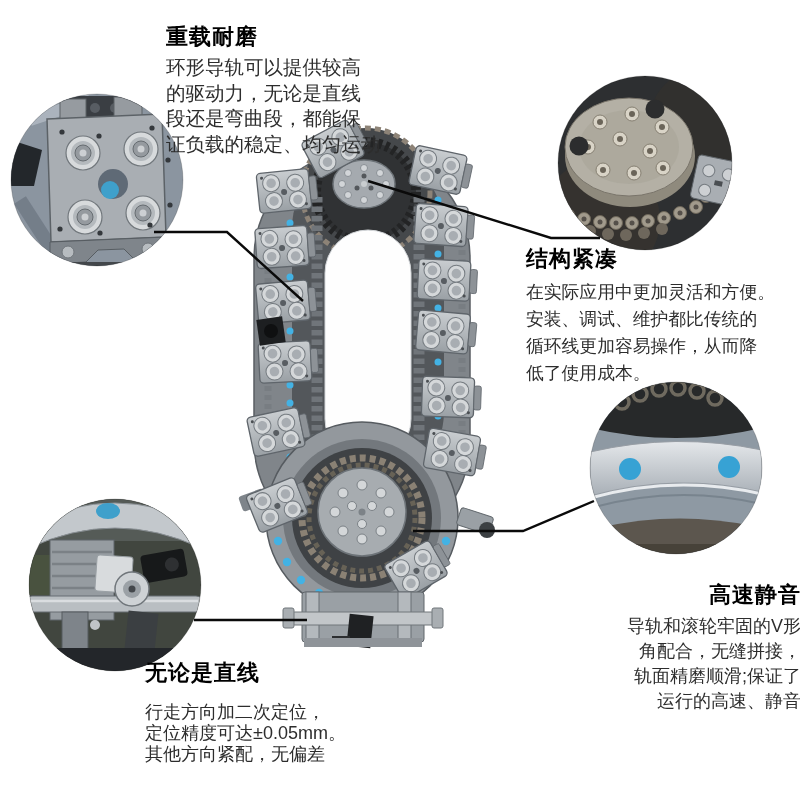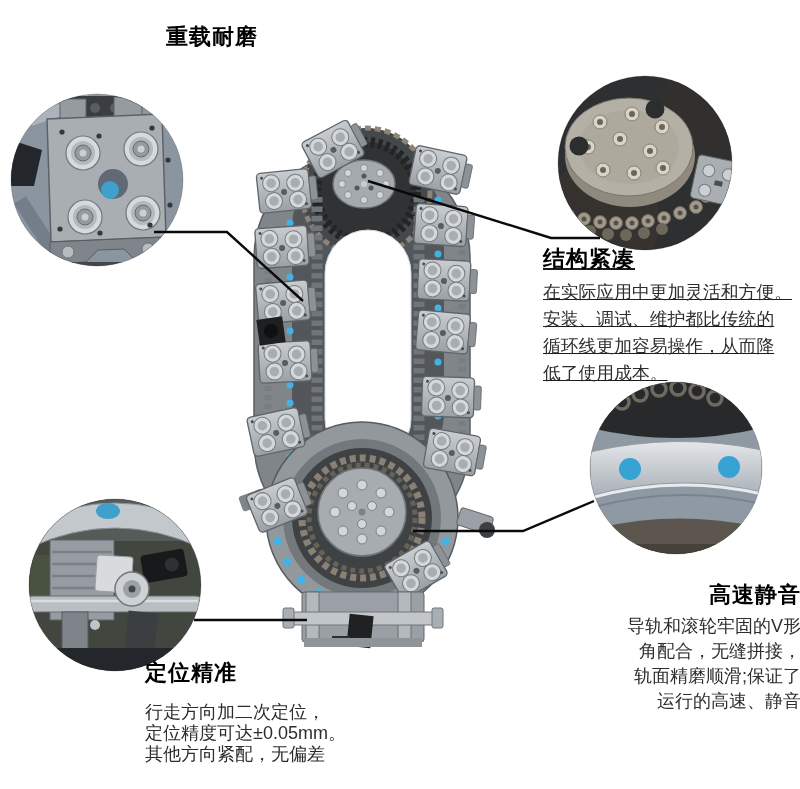--- a/index.html
+++ b/index.html
@@ -7,21 +7,21 @@
     width:800px;height:789px;background:#ffffff;overflow:hidden;
     font-family:"Liberation Sans","DejaVu Sans",sans-serif;
   }
   .canvas{position:relative;width:637px;height:789px;background:#ffffff;}
   .canvas > svg{position:absolute;left:0;top:0;}
   .feature{position:absolute;color:#1c1c1c;}
   .feature h3{margin:0;font-size:22px;font-weight:700;color:#000;letter-spacing:1px;line-height:1.2;}
   .feature p{margin:0;white-space:pre-line;color:#2d2d2d;}
   .f1{left:166px;top:24px;width:250px;}
   .f1 p{margin-top:5px;font-size:19.5px;line-height:25.5px;}
-  .f2{left:543px;top:246px;width:256px;text-decoration:underline;}
+  .f2{left:526px;top:246px;width:256px;}
   .f2 p{margin-top:7px;font-size:17.8px;line-height:27px;}
   .f3{left:145px;top:660px;width:245px;}
   .f3 p{margin-top:16px;font-size:18px;line-height:21px;}
   .f4{left:586px;top:582px;width:215px;text-align:right;}
   .f4 p{margin-top:6px;font-size:18px;line-height:25px;}
 </style>
 </head>
 <body>
 
 <div class="canvas">
@@ -402,32 +402,36 @@
     <g fill="none" stroke="#0a0a0a" stroke-width="2.4" stroke-linejoin="miter">
       <polyline points="154,232 227,232 303,301"></polyline>
       <polyline points="368,181 551,238 600,238"></polyline>
       <polyline points="594,501 523,531 413,531"></polyline>
       <polyline points="194,620 307,620"></polyline>
     </g>
   </svg>
 
   <section class="feature f1">
     <h3>重载耐磨</h3>
+    <p>环形导轨可以提供较高
+的驱动力，无论是直线
+段还是弯曲段，都能保
+证负载的稳定、均匀运动</p>
   </section>
 
   <section class="feature f2">
     <h3>结构紧凑</h3>
     <p>在实际应用中更加灵活和方便。
 安装、调试、维护都比传统的
 循环线更加容易操作，从而降
 低了使用成本。</p>
   </section>
 
   <section class="feature f3">
-    <h3>定位精准</h3>
+    <h3>无论是直线</h3>
     <p>行走方向加二次定位，
 定位精度可达±0.05mm。
 其他方向紧配，无偏差</p>
   </section>
 
   <section class="feature f4">
     <h3>高速静音</h3>
     <p>导轨和滚轮牢固的V形
 角配合，无缝拼接，
 轨面精磨顺滑;保证了

